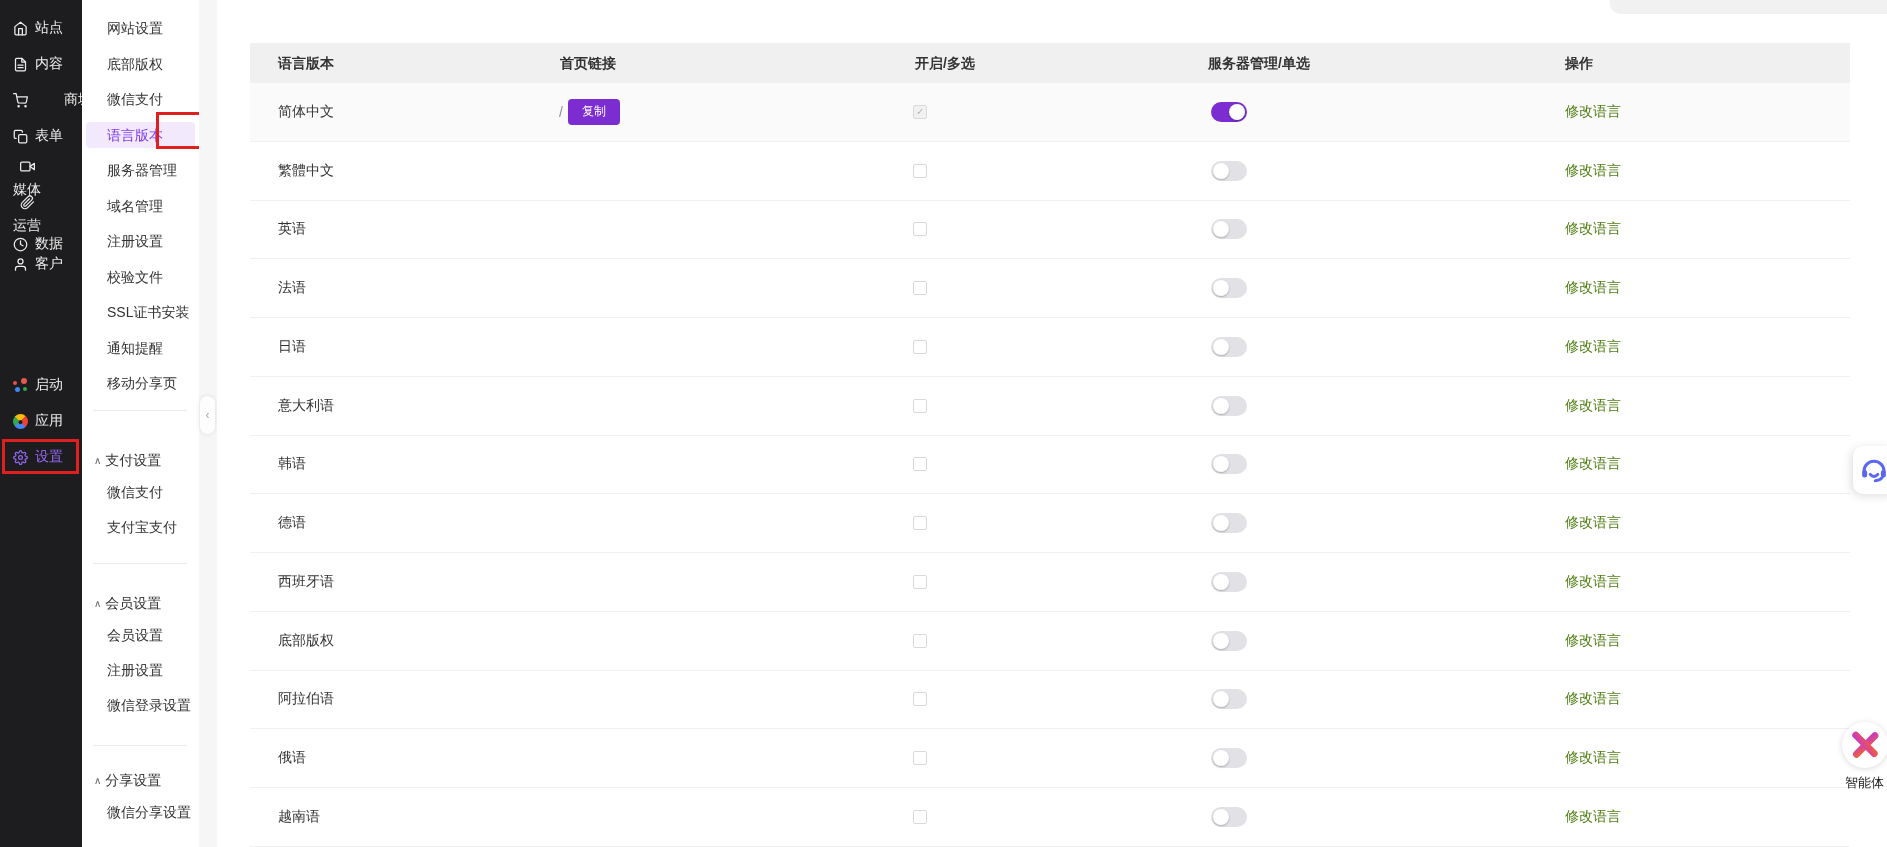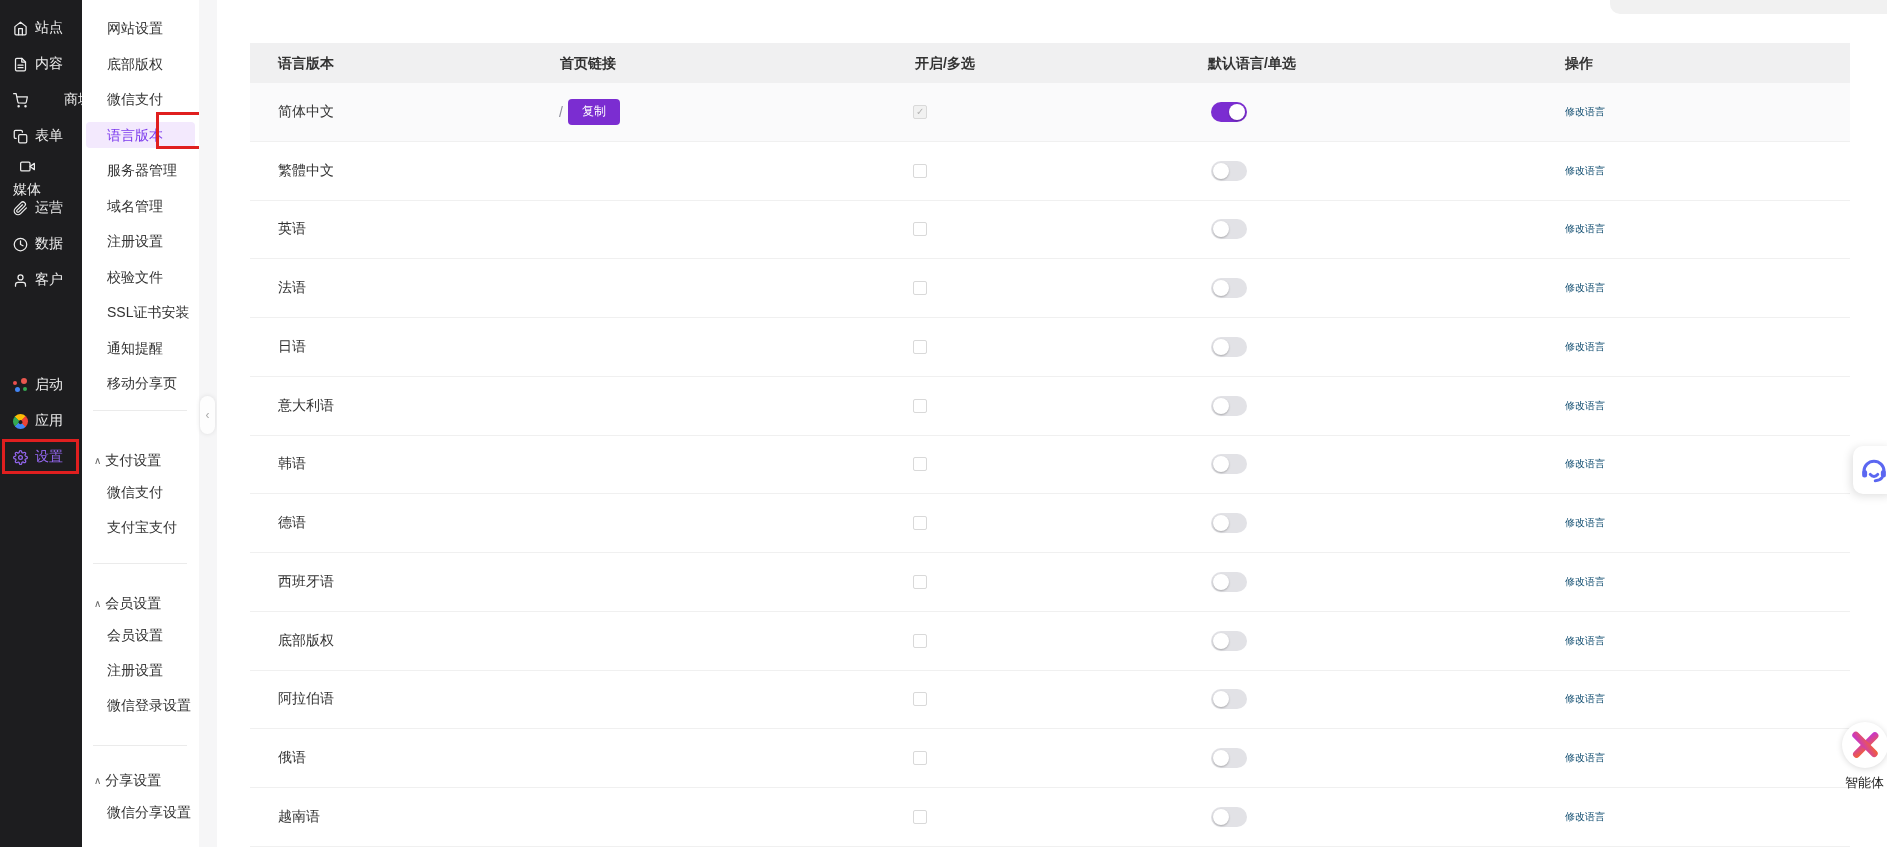--- a/index.html
+++ b/index.html
@@ -57,21 +57,21 @@
   .cbx { position:absolute; top:50%; transform:translateY(-50%); width:14px; height:14px;
                   border:1px solid #d9d9d9; border-radius:2px; background:#fff; }
   .cbx.checked { background:#f1f1f1; }
   .cbx.checked::after { content:"✓"; position:absolute; left:2px; top:0px; font-size:10px; color:#b4b4b4; }
   .toggle { position:absolute; top:50%; transform:translateY(-50%); width:36px; height:20px;
                   border-radius:10px; background:#e2e2e6; cursor:pointer; }
   .toggle::after { content:""; position:absolute; top:2px; left:2px; width:16px; height:16px;
                   border-radius:50%; background:#fff; box-shadow:0 1px 2px rgba(0,0,0,.25); }
   .toggle.on { background:#7b2dd1; }
   .toggle.on::after { left:auto; right:2px; }
-  .row-link { color:#0c4a6e; font-size:10px; cursor:pointer; text-decoration:none; }
+  .row-link { color:#4d7c0f; font-size:14px; cursor:pointer; text-decoration:none; }
 
   
   .anno-box { position:absolute; border:3px solid #e01f1f; background:transparent; pointer-events:none; }
   .anno-menu { left:74px; top:112px; width:125px; height:37px; }
   .anno-side { left:2px; top:439px; width:77px; height:35px; }
 
   
   .service-widget { position:absolute; left:1853px; top:446px; width:44px; height:48px; background:#fff;
                   border-radius:10px; box-shadow:-2px 2px 10px rgba(0,0,0,.13); cursor:pointer; }
   .service-widget svg { position:absolute; left:6px; top:9px; }
@@ -129,38 +129,38 @@
         </div>
         <div class="side-item" style="top: 159px; flex-direction: column;">
           <span style="display:flex">
             <svg viewBox="0 0 24 24" fill="none" stroke="currentColor" stroke-width="2" stroke-linecap="round" stroke-linejoin="round">
               <polygon points="23 7 16 12 23 17 23 7"></polygon>
               <rect x="1" y="5" width="15" height="14" rx="2"></rect>
             </svg>
           </span>
           <span>媒体</span>
         </div>
-        <div class="side-item" style="top: 195px;">
+        <div class="side-item" style="top: 195px; flex-direction: column;">
           <span style="display:flex">
             <svg viewBox="0 0 24 24" fill="none" stroke="currentColor" stroke-width="2" stroke-linecap="round" stroke-linejoin="round">
               <path d="M21.44 11.05l-9.19 9.19a6 6 0 0 1-8.49-8.49l9.19-9.19a4 4 0 0 1 5.66 5.66l-9.2 9.19a2 2 0 0 1-2.83-2.83l8.49-8.48"></path>
             </svg>
           </span>
           <span>运营</span>
         </div>
         <div class="side-item" style="top: 231px;">
           <span style="display:flex">
             <svg viewBox="0 0 24 24" fill="none" stroke="currentColor" stroke-width="2" stroke-linecap="round" stroke-linejoin="round">
               <circle cx="12" cy="12" r="10"></circle>
               <polyline points="12 6 12 12 16 14"></polyline>
             </svg>
           </span>
           <span>数据</span>
         </div>
-        <div class="side-item" style="top: 267px;">
+        <div class="side-item" style="top: 251px;">
           <span style="display:flex">
             <svg viewBox="0 0 24 24" fill="none" stroke="currentColor" stroke-width="2" stroke-linecap="round" stroke-linejoin="round">
               <path d="M20 21v-2a4 4 0 0 0-4-4H8a4 4 0 0 0-4 4v2"></path>
               <circle cx="12" cy="7" r="4"></circle>
             </svg>
           </span>
           <span>客户</span>
         </div>
       </div>
     <div id="side-bottom">
@@ -229,21 +229,21 @@
     <div class="collapse-handle">‹</div>
   </div>
 
   <div class="main">
     <div class="top-right-tab"></div>
     <div class="lang-table">
       <div class="t-header" id="table-header">
           <div class="hcell" style="left: 28px;">语言版本</div>
           <div class="hcell" style="left: 310px;">首页链接</div>
           <div class="hcell" style="left: 665px;">开启/多选</div>
-          <div class="hcell" style="left: 958px;">默认语言/单选</div>
+          <div class="hcell" style="left: 958px;">服务器管理/单选</div>
           <div class="hcell" style="left: 1315px;">操作</div>
         </div>
       <div id="table-body">
           <div class="t-row first">
             <span class="cell" style="left:28px">简体中文</span>
             <span class="cell slash" style="left:309px">/</span>
             <button class="copy-btn" style="left:318px">复制</button>
             <span class="cbx checked" style="left:663px"></span>
             <span class="toggle on" style="left:961px"></span>
             <a class="row-link cell" style="left:1315px">修改语言</a>

